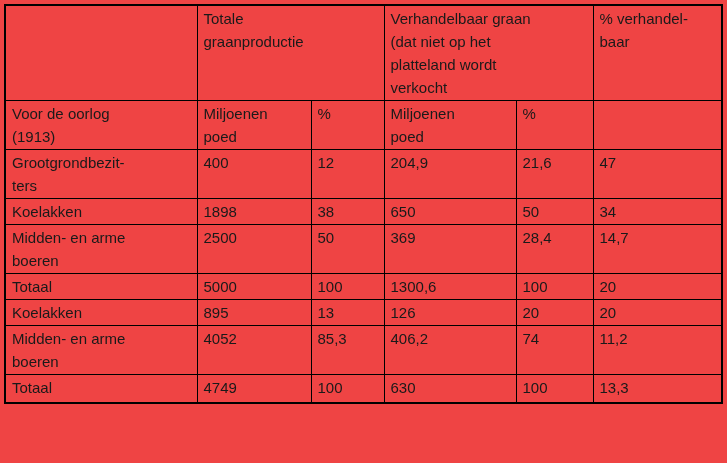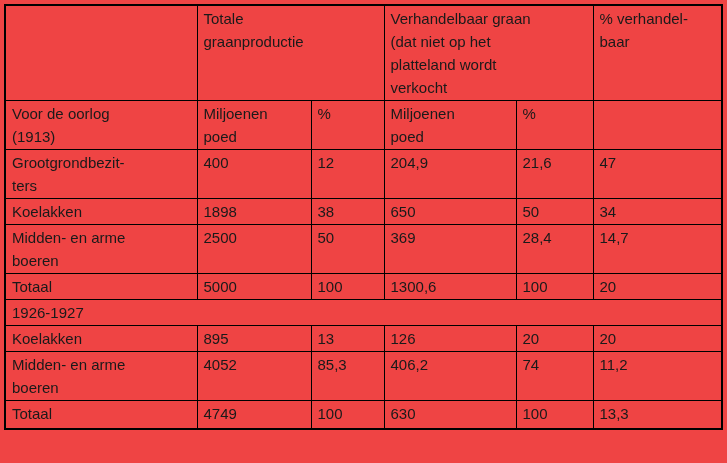--- a/index.html
+++ b/index.html
@@ -120,23 +120,20 @@
     </tr>
     <tr class="r-single">
       <td class="row-label">Totaal</td>
       <td class="num">5000</td>
       <td class="num">100</td>
       <td class="num">1300,6</td>
       <td class="num">100</td>
       <td class="num">20</td>
     </tr>
 
-    <tr class="r-single">
-      <td class="row-label bold" colspan="6">1926-1927</td>
-    </tr>
 
     <tr class="r-single">
       <td class="row-label">Koelakken</td>
       <td class="num">895</td>
       <td class="num">13</td>
       <td class="num">126</td>
       <td class="num">20</td>
       <td class="num">20</td>
     </tr>
     <tr class="r-double">

